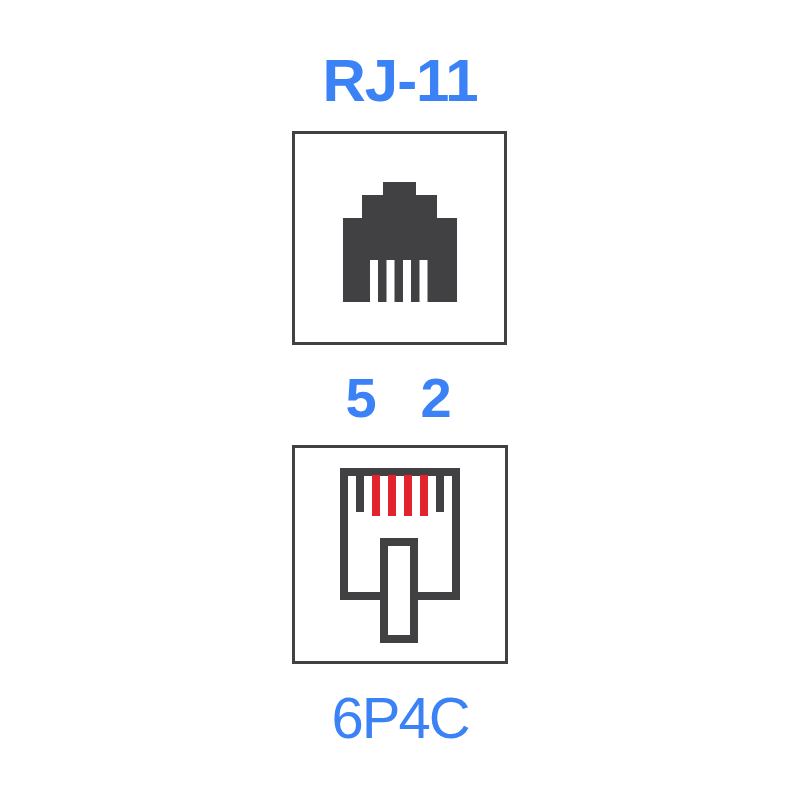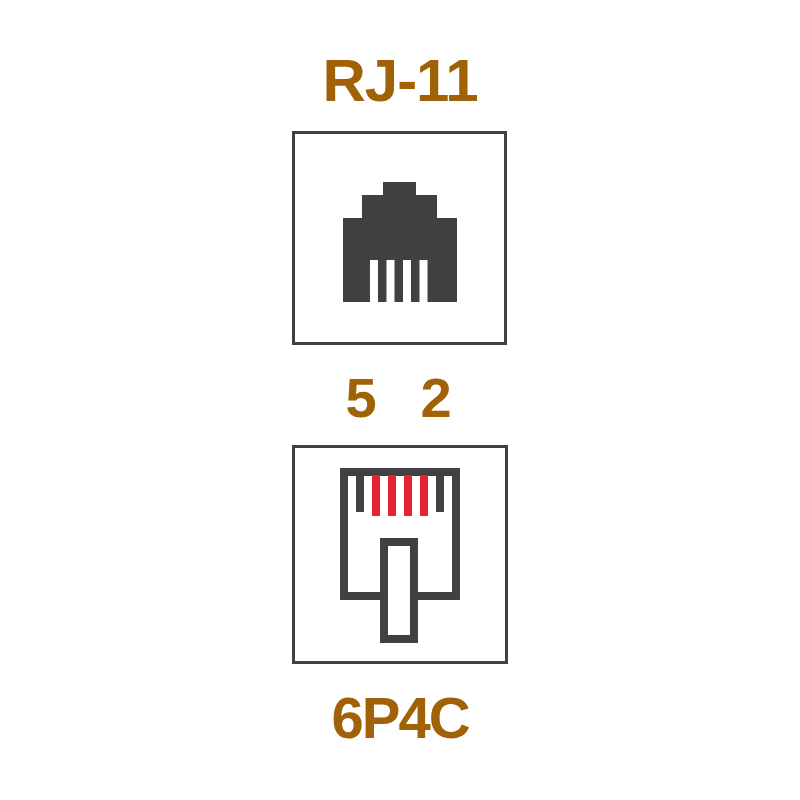--- a/index.html
+++ b/index.html
@@ -1,38 +1,38 @@
 <!DOCTYPE html>
 <html><head>
 <meta charset="utf-8">
 <style>
   html,body{margin:0;padding:0;background:#ffffff;}
   .canvas{
     position:relative;width:800px;height:800px;background:#ffffff;overflow:hidden;
-    font-family:"Liberation Sans",sans-serif;color:#a16207;
+    font-family:"Liberation Sans",sans-serif;color:#3b82f6;
   }
   .title{
     position:absolute;top:50px;left:0;width:100%;text-align:center;
     font-size:60px;line-height:62px;font-weight:700;letter-spacing:-1px;
   }
   .box{
     position:absolute;border:3px solid #414042;background:#ffffff;box-sizing:border-box;
   }
   .box-jack{left:292px;top:131px;width:215px;height:214px;}
   .box-plug{left:292px;top:445px;width:216px;height:219px;}
   .box svg{position:absolute;left:0;top:0;width:100%;height:100%;display:block;}
   .pin-label{
     position:absolute;top:370px;width:60px;text-align:center;
     font-size:56px;line-height:56px;font-weight:700;
   }
   .pin-label-left{left:331px;}
   .pin-label-right{left:406px;}
   .footer-label{
     position:absolute;top:689px;left:0;width:100%;text-align:center;
-    font-size:58px;line-height:58px;font-weight:700;letter-spacing:-2px;
+    font-size:58px;line-height:58px;font-weight:400;letter-spacing:-2px;
   }
 </style>
 </head>
 <body>
 
 <div class="canvas">
 
   <div class="title">RJ-11</div>
 
   <div class="box box-jack">

